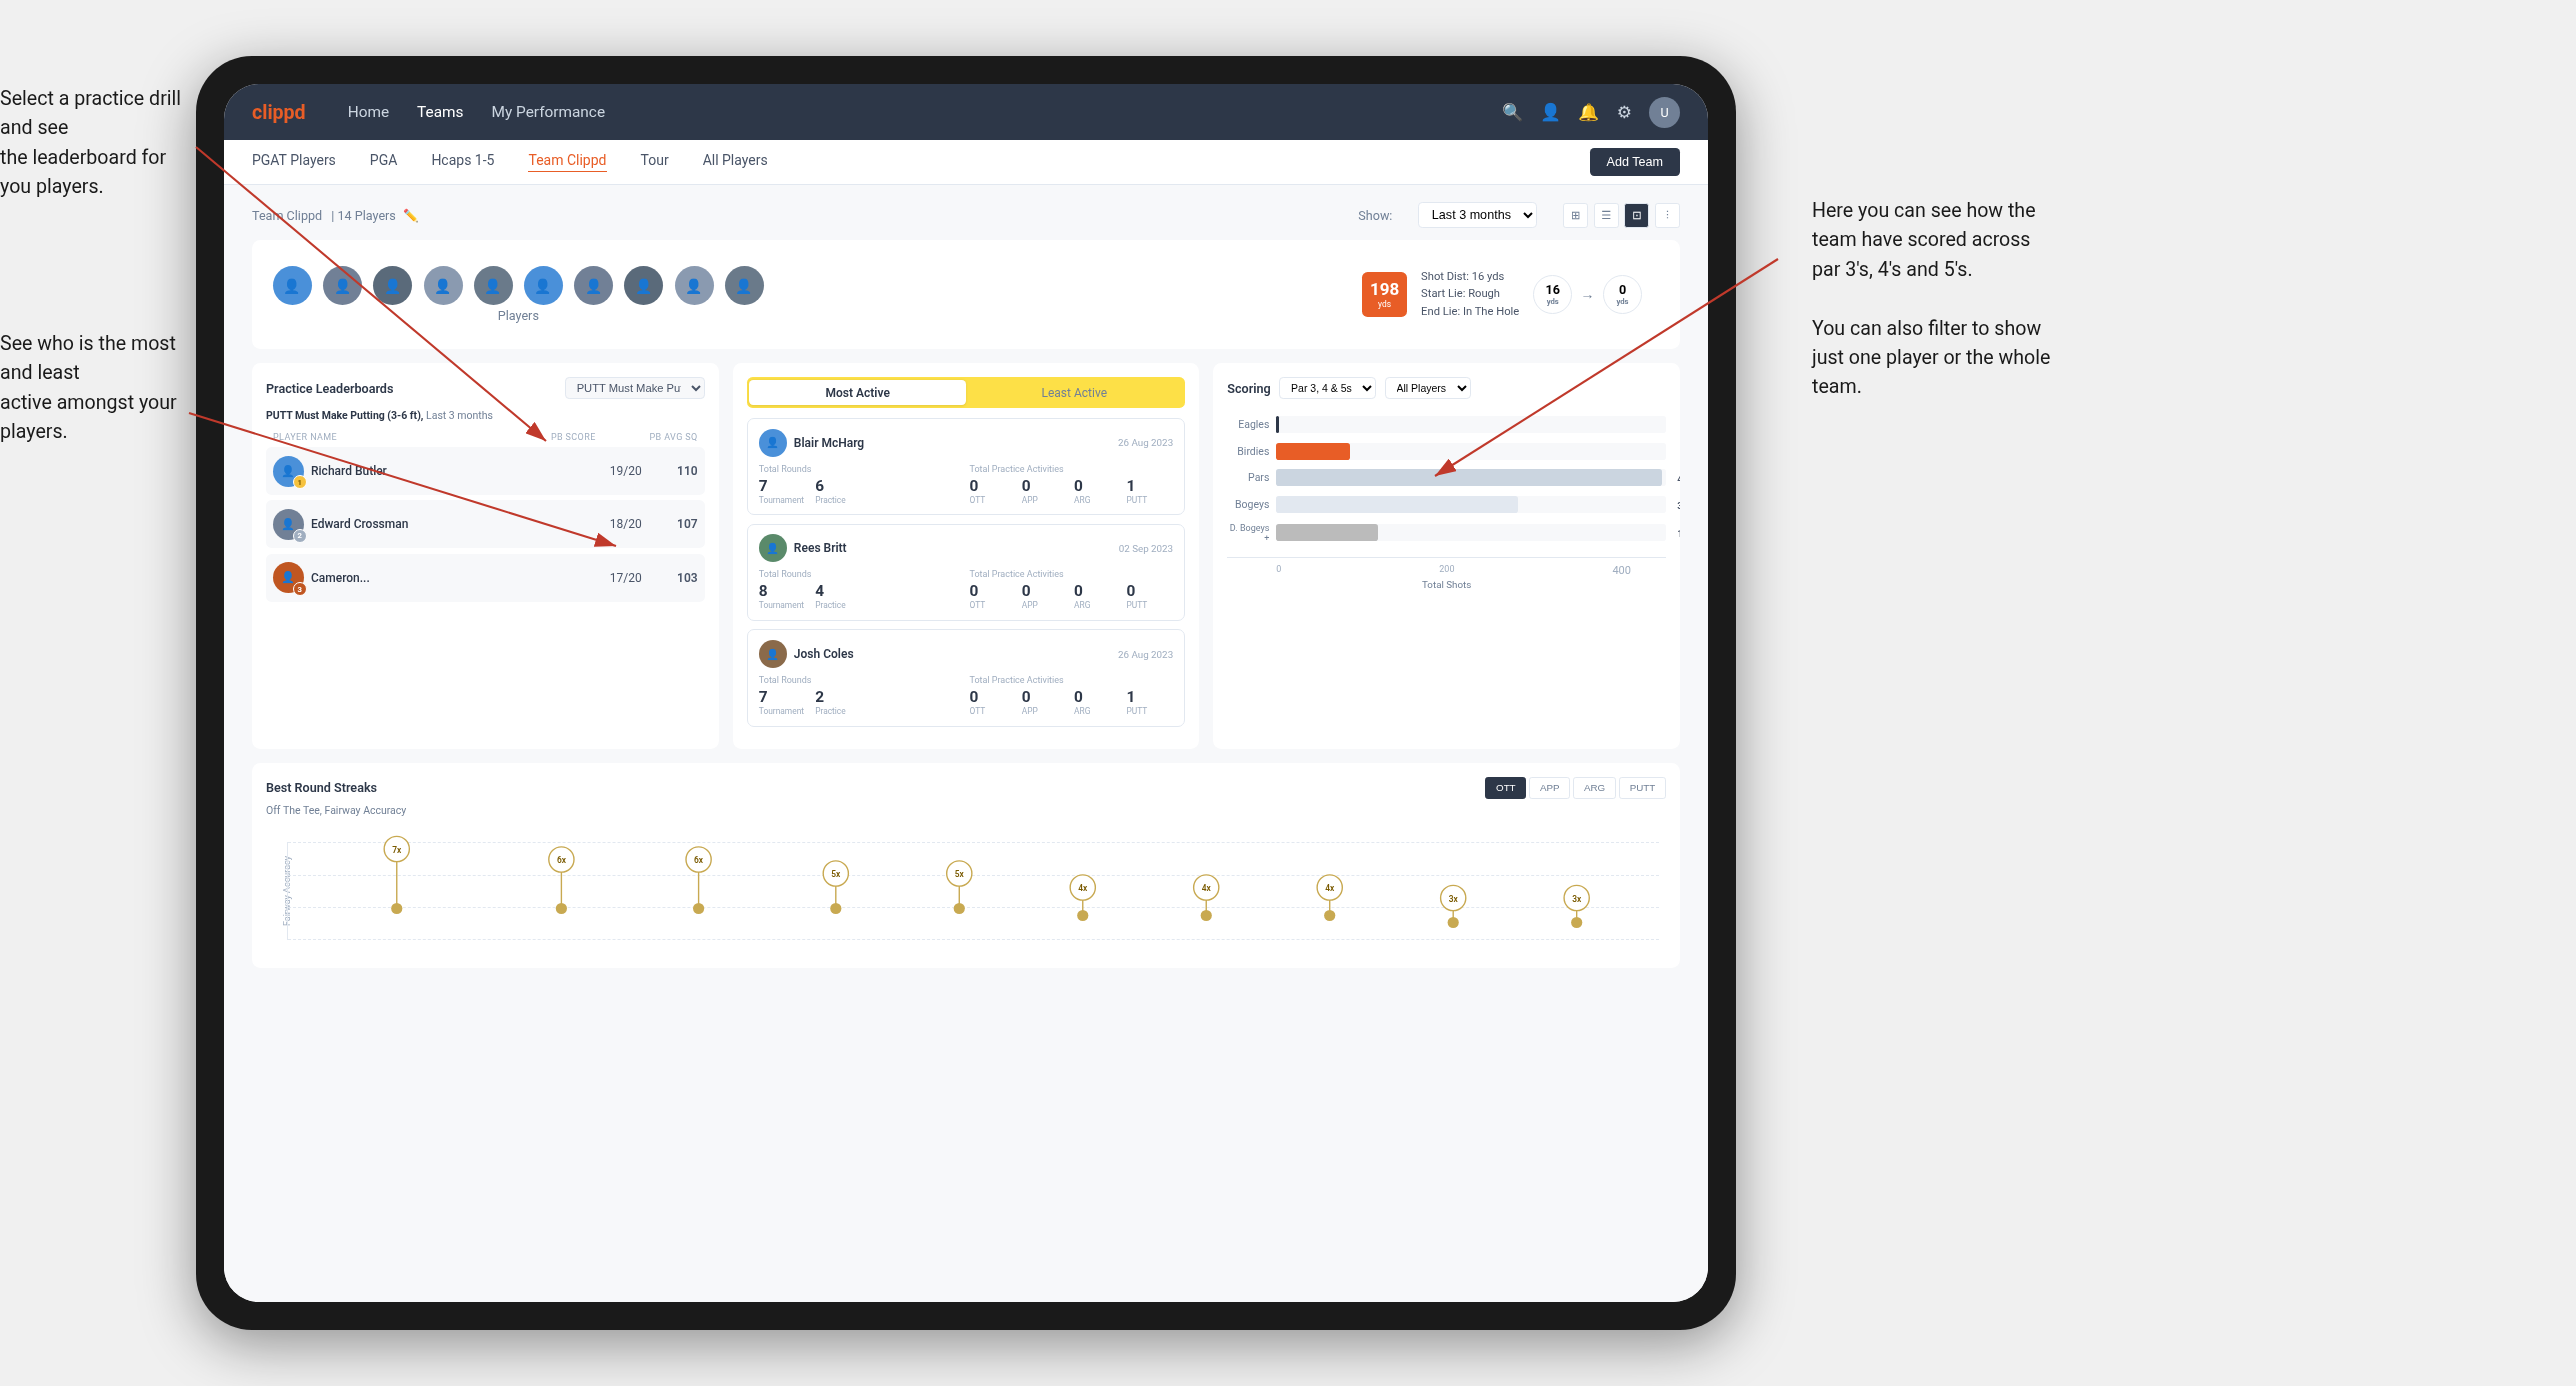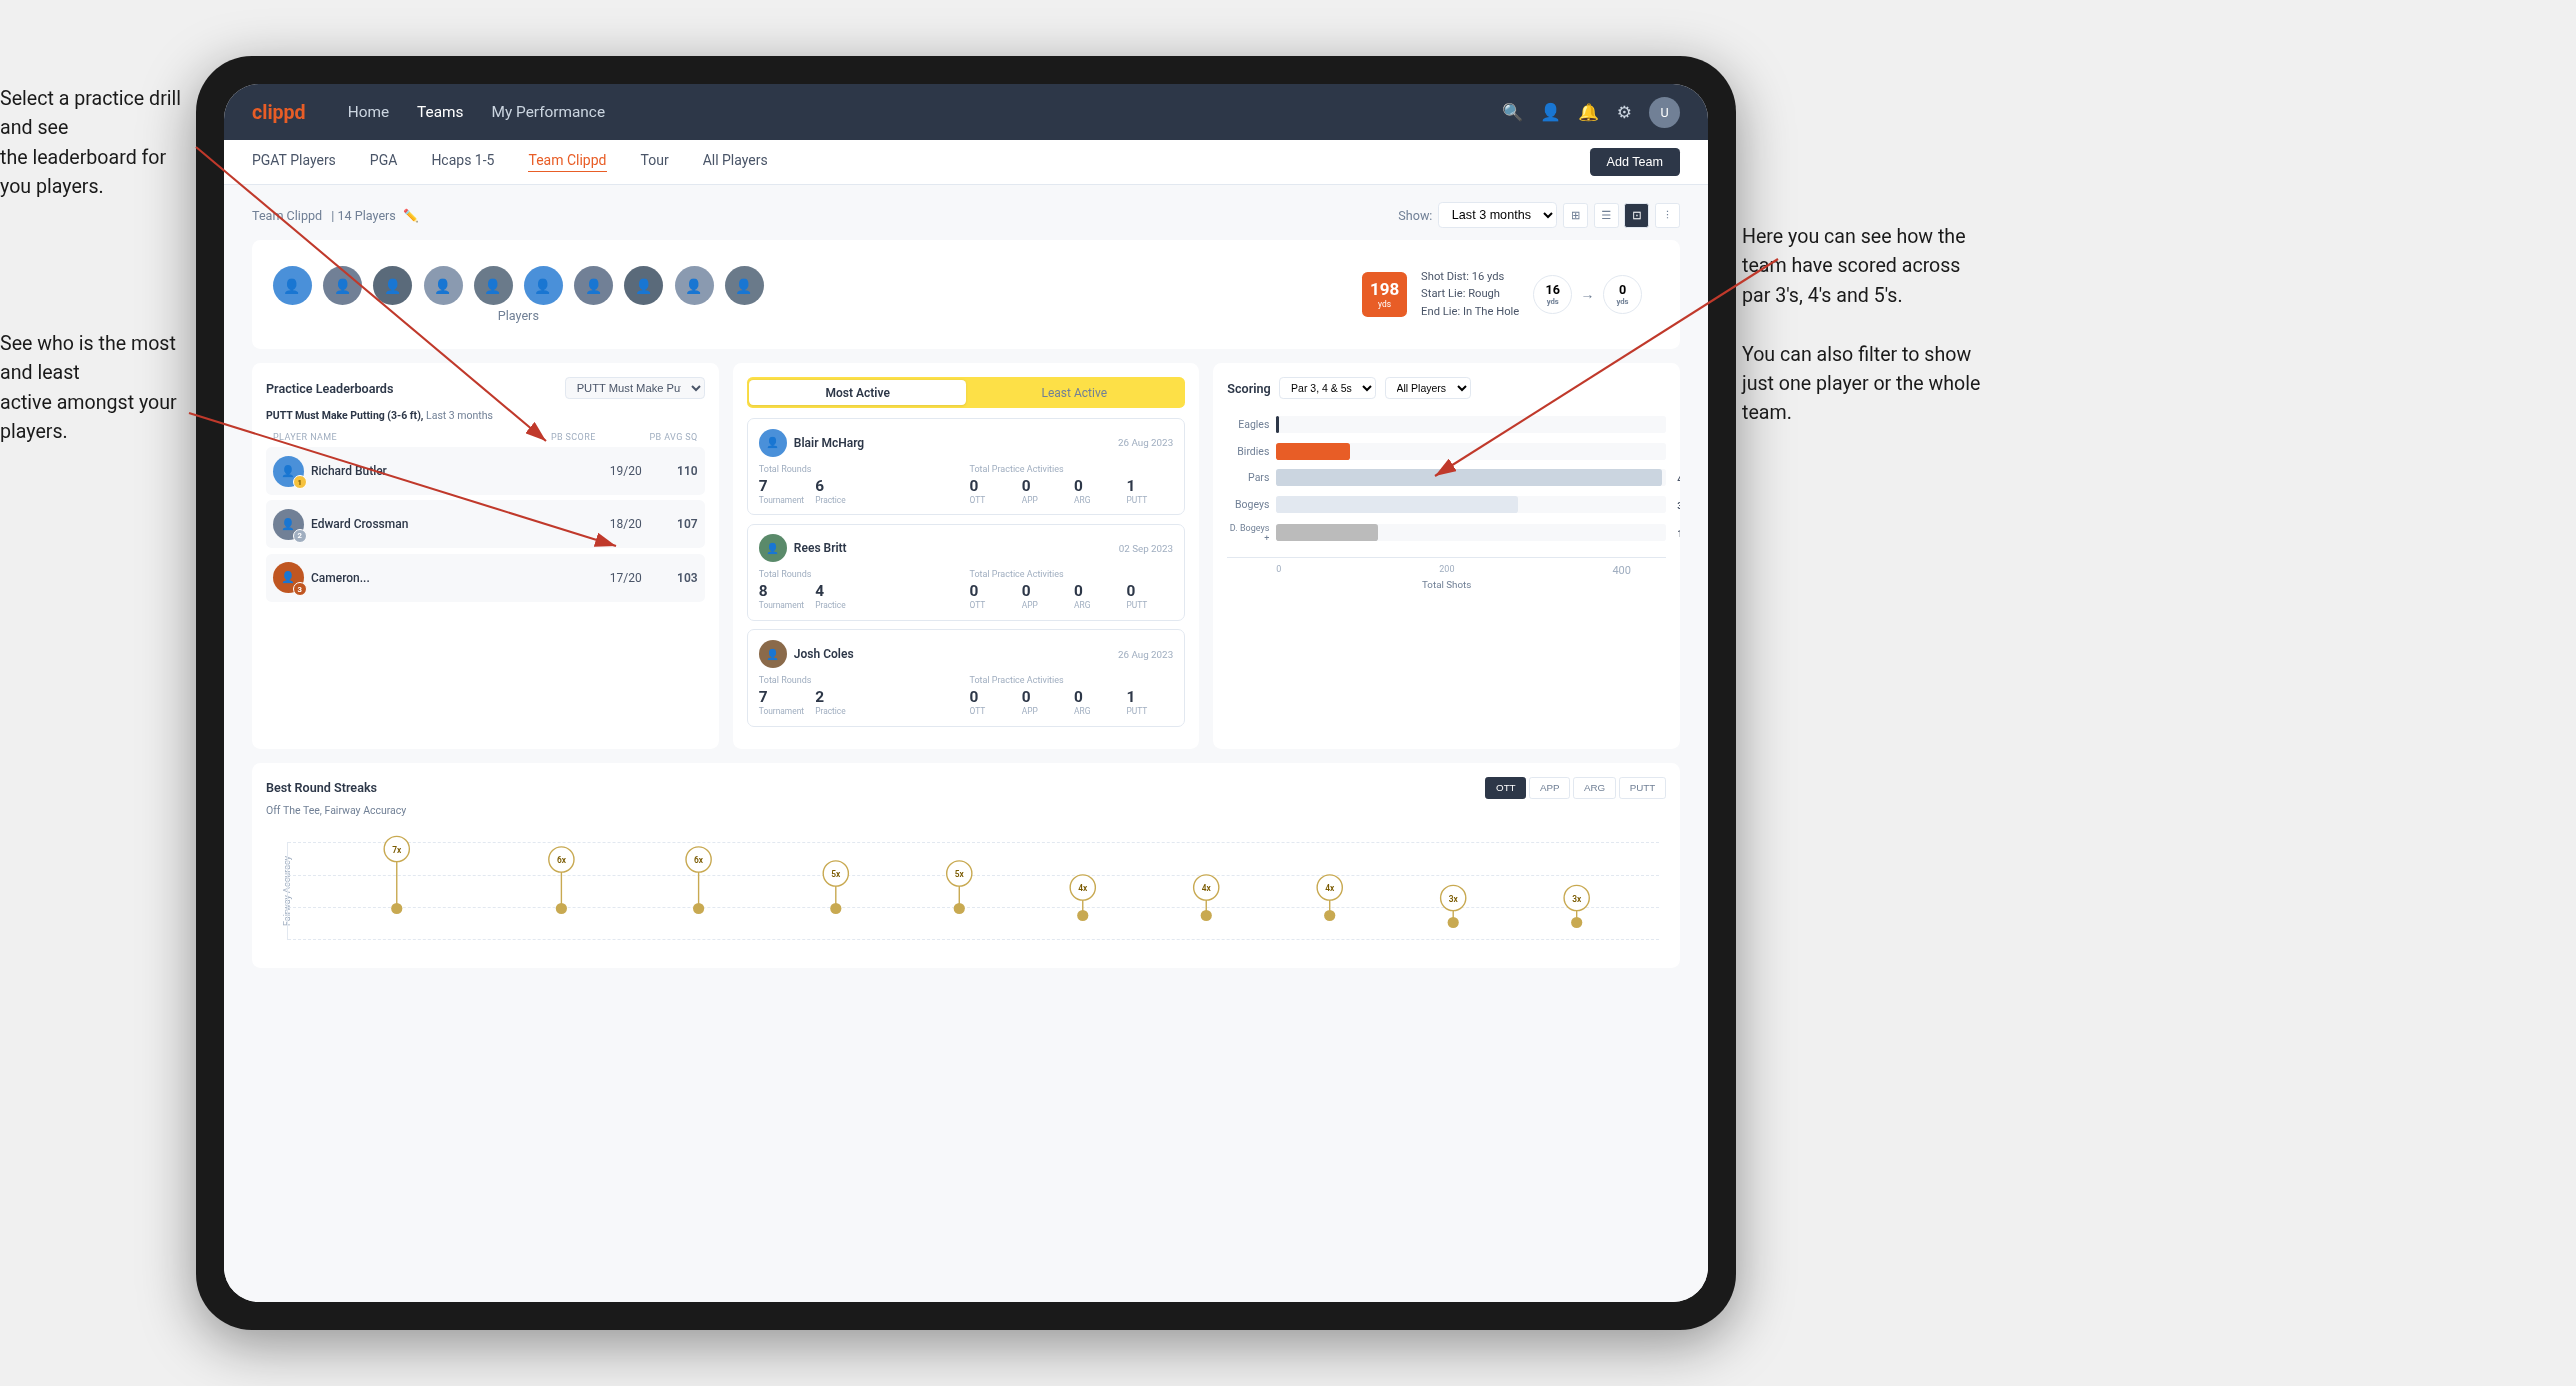--- a/index.html
+++ b/index.html
@@ -135,21 +135,21 @@
     }
     .team-title {
       font-size: 14px;
       color: #2d3748;
       font-weight: 600;
     }
     .team-title span { color: #718096; font-weight: 400; font-size: 12.6px; }
     .team-header-right {
       display: flex;
       align-items: center;
-      gap: 6px;
+      gap: 26px;
     }
     .show-label { font-size: 12.6px; color: #718096; }
     .show-select {
       font-size: 12.6px;
       border: 0.7px solid #e2e8f0;
       background: white;
       padding: 4.2px 8.4px;
       border-radius: 4.2px;
       cursor: pointer;
     }
@@ -983,21 +983,21 @@
 </div>
 
 <div class="page-annotation" style="left:0;top:84px;max-width:196px;font-size:19.6px;">
   Select a practice drill and see<br>the leaderboard for you players.
 </div>
 
 <div class="page-annotation" style="left:0;top:329px;max-width:203px;font-size:19.6px;">
   See who is the most and least<br>active amongst your players.
 </div>
 
-<div class="page-annotation" style="left:1742px;top:196px;max-width:364px;font-size:19.6px;margin-top:26px;">
+<div class="page-annotation" style="left:1812px;top:196px;max-width:364px;font-size:19.6px;">
   Here you can see how the<br>
   team have scored across<br>
   par 3's, 4's and 5's.<br>
   <br>
   You can also filter to show<br>
   just one player or the whole<br>
   team.
 </div>
 
 <svg class="arrows" viewBox="0 0 3680 1980" width="2576" height="1386">

